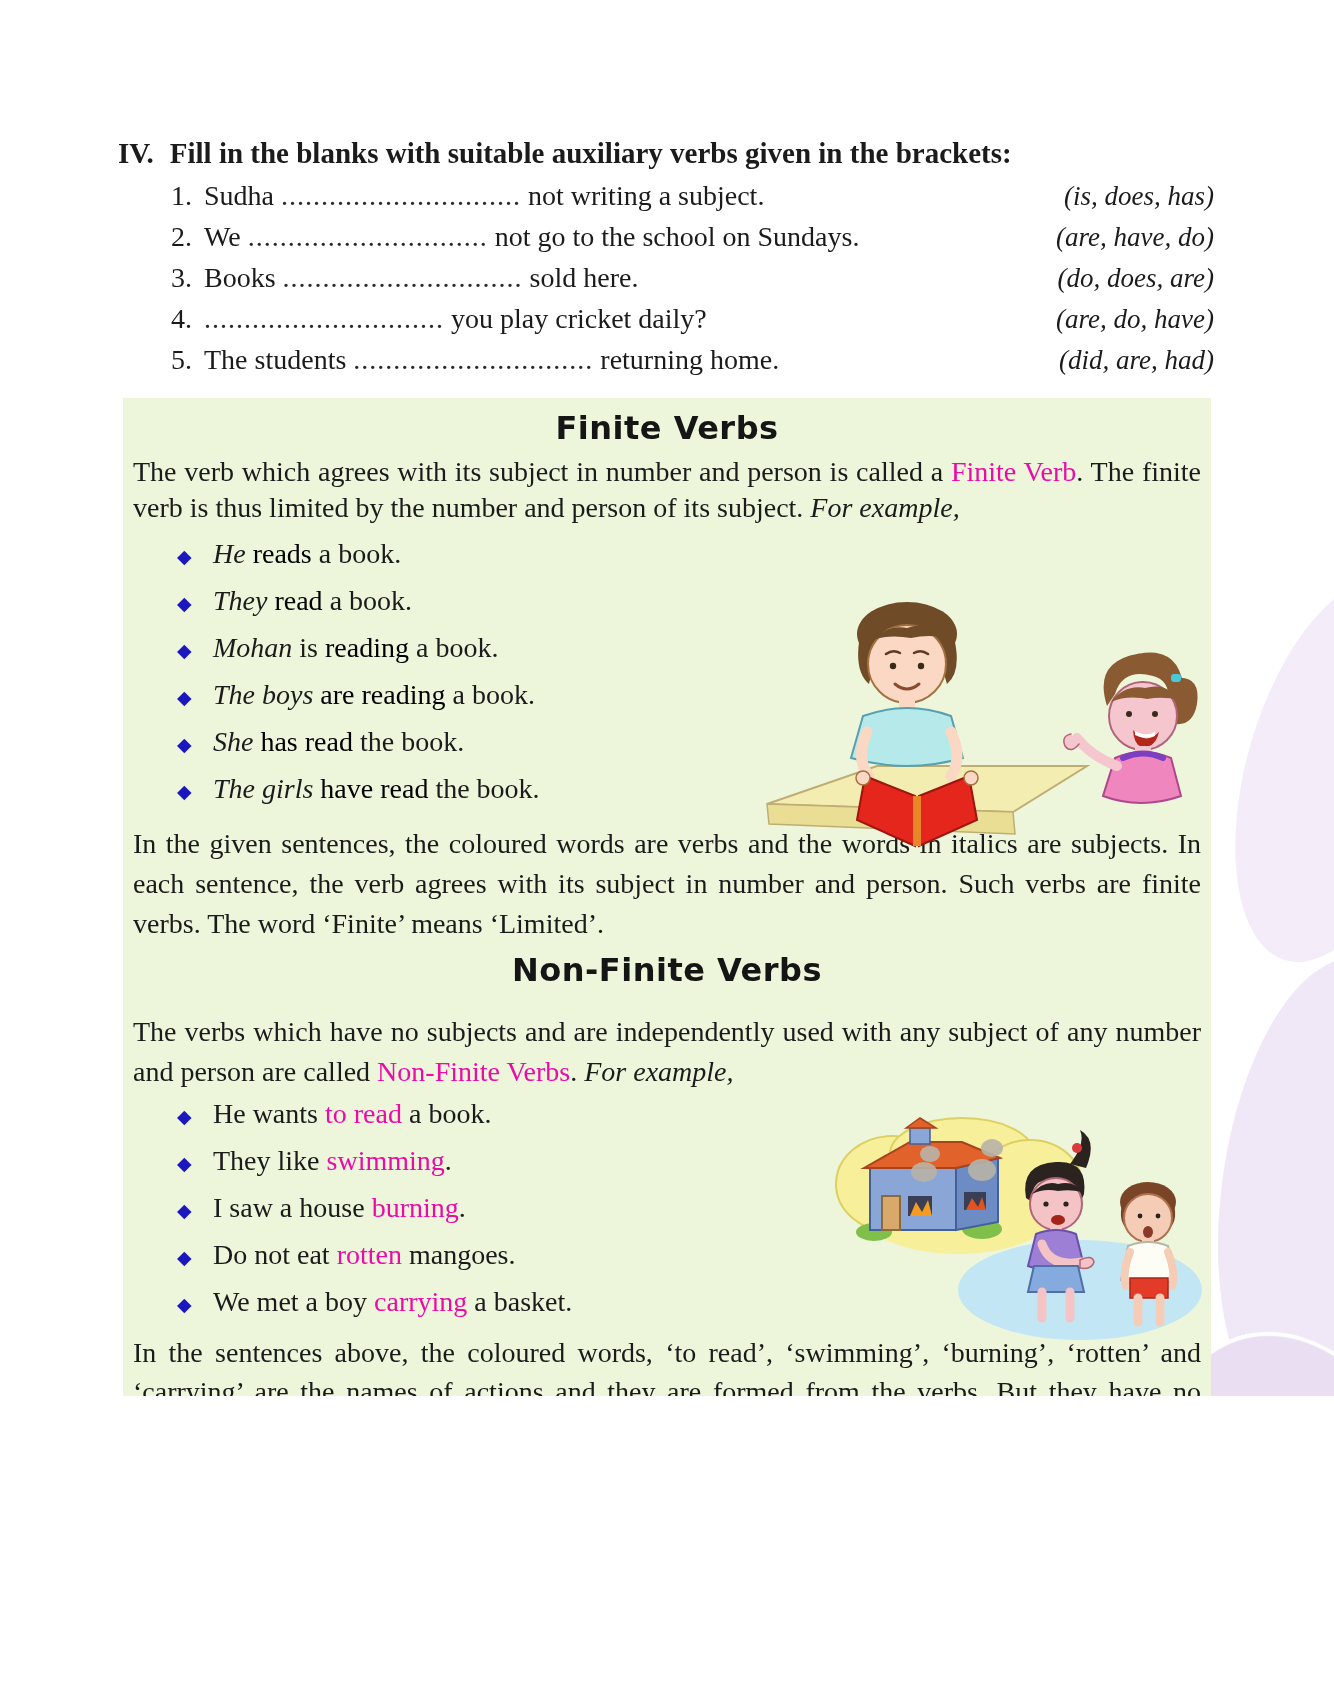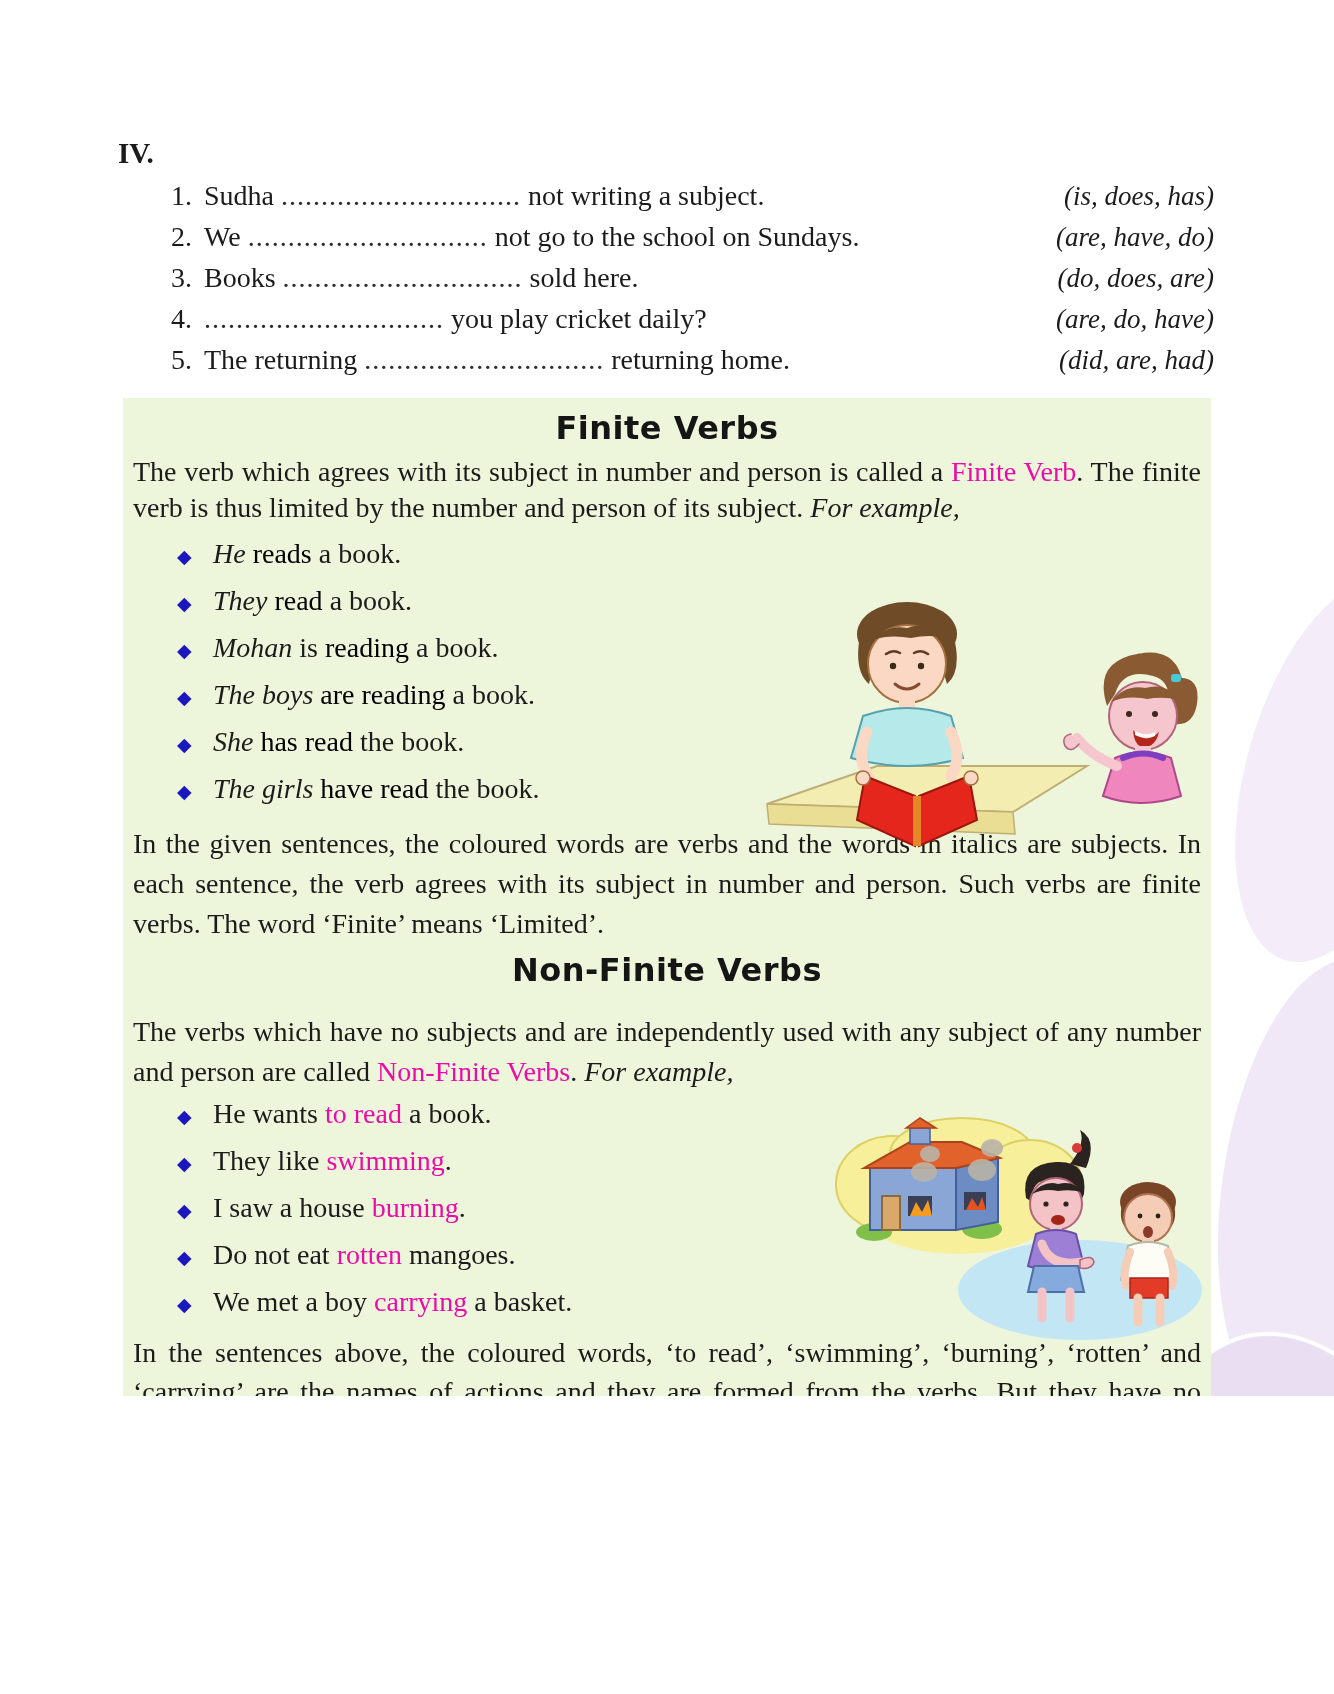--- a/index.html
+++ b/index.html
@@ -84,20 +84,21 @@
     <g fill="none" stroke="#cfc0dd" stroke-width="2" opacity="0.7">
       <path d="M905,1694 C920,1580 950,1540 1000,1514"></path>
       <path d="M1060,1694 C1068,1600 1085,1555 1120,1514"></path>
       <path d="M760,1694 C755,1600 742,1560 726,1516"></path>
     </g>
   </svg>
 
   <div class="exercise">
     <div class="ex-title">
       <span>IV.</span>
+      <span>Fill in the blanks with suitable auxiliary verbs given in the brackets:</span>
     </div>
 
     <div class="ex-item">
       <span class="ex-num">1.</span>
       <span class="ex-sentence"><span>Sudha </span><span class="ex-dots">..............................</span><span> not writing a subject.</span></span>
       <span class="ex-options">(is, does, has)</span>
     </div>
     <div class="ex-item">
       <span class="ex-num">2.</span>
       <span class="ex-sentence"><span>We </span><span class="ex-dots">..............................</span><span> not go to the school on Sundays.</span></span>
@@ -108,21 +109,21 @@
       <span class="ex-sentence"><span>Books </span><span class="ex-dots">..............................</span><span> sold here.</span></span>
       <span class="ex-options">(do, does, are)</span>
     </div>
     <div class="ex-item">
       <span class="ex-num">4.</span>
       <span class="ex-sentence"><span></span><span class="ex-dots">..............................</span><span> you play cricket daily?</span></span>
       <span class="ex-options">(are, do, have)</span>
     </div>
     <div class="ex-item">
       <span class="ex-num">5.</span>
-      <span class="ex-sentence"><span>The returning </span><span class="ex-dots">..............................</span><span> returning home.</span></span>
+      <span class="ex-sentence"><span>The students </span><span class="ex-dots">..............................</span><span> returning home.</span></span>
       <span class="ex-options">(did, are, had)</span>
     </div>
   </div>
 
   <div class="panel">
     <div class="sec-heading">Finite Verbs</div>
 
     <p class="para"><span>The verb which agrees with its subject in number and person is called a </span><span class="pink">Finite Verb</span><span>. The finite verb is thus limited by the number and person of its subject. </span><i>For example,</i></p>
 
     <div class="blist first">

